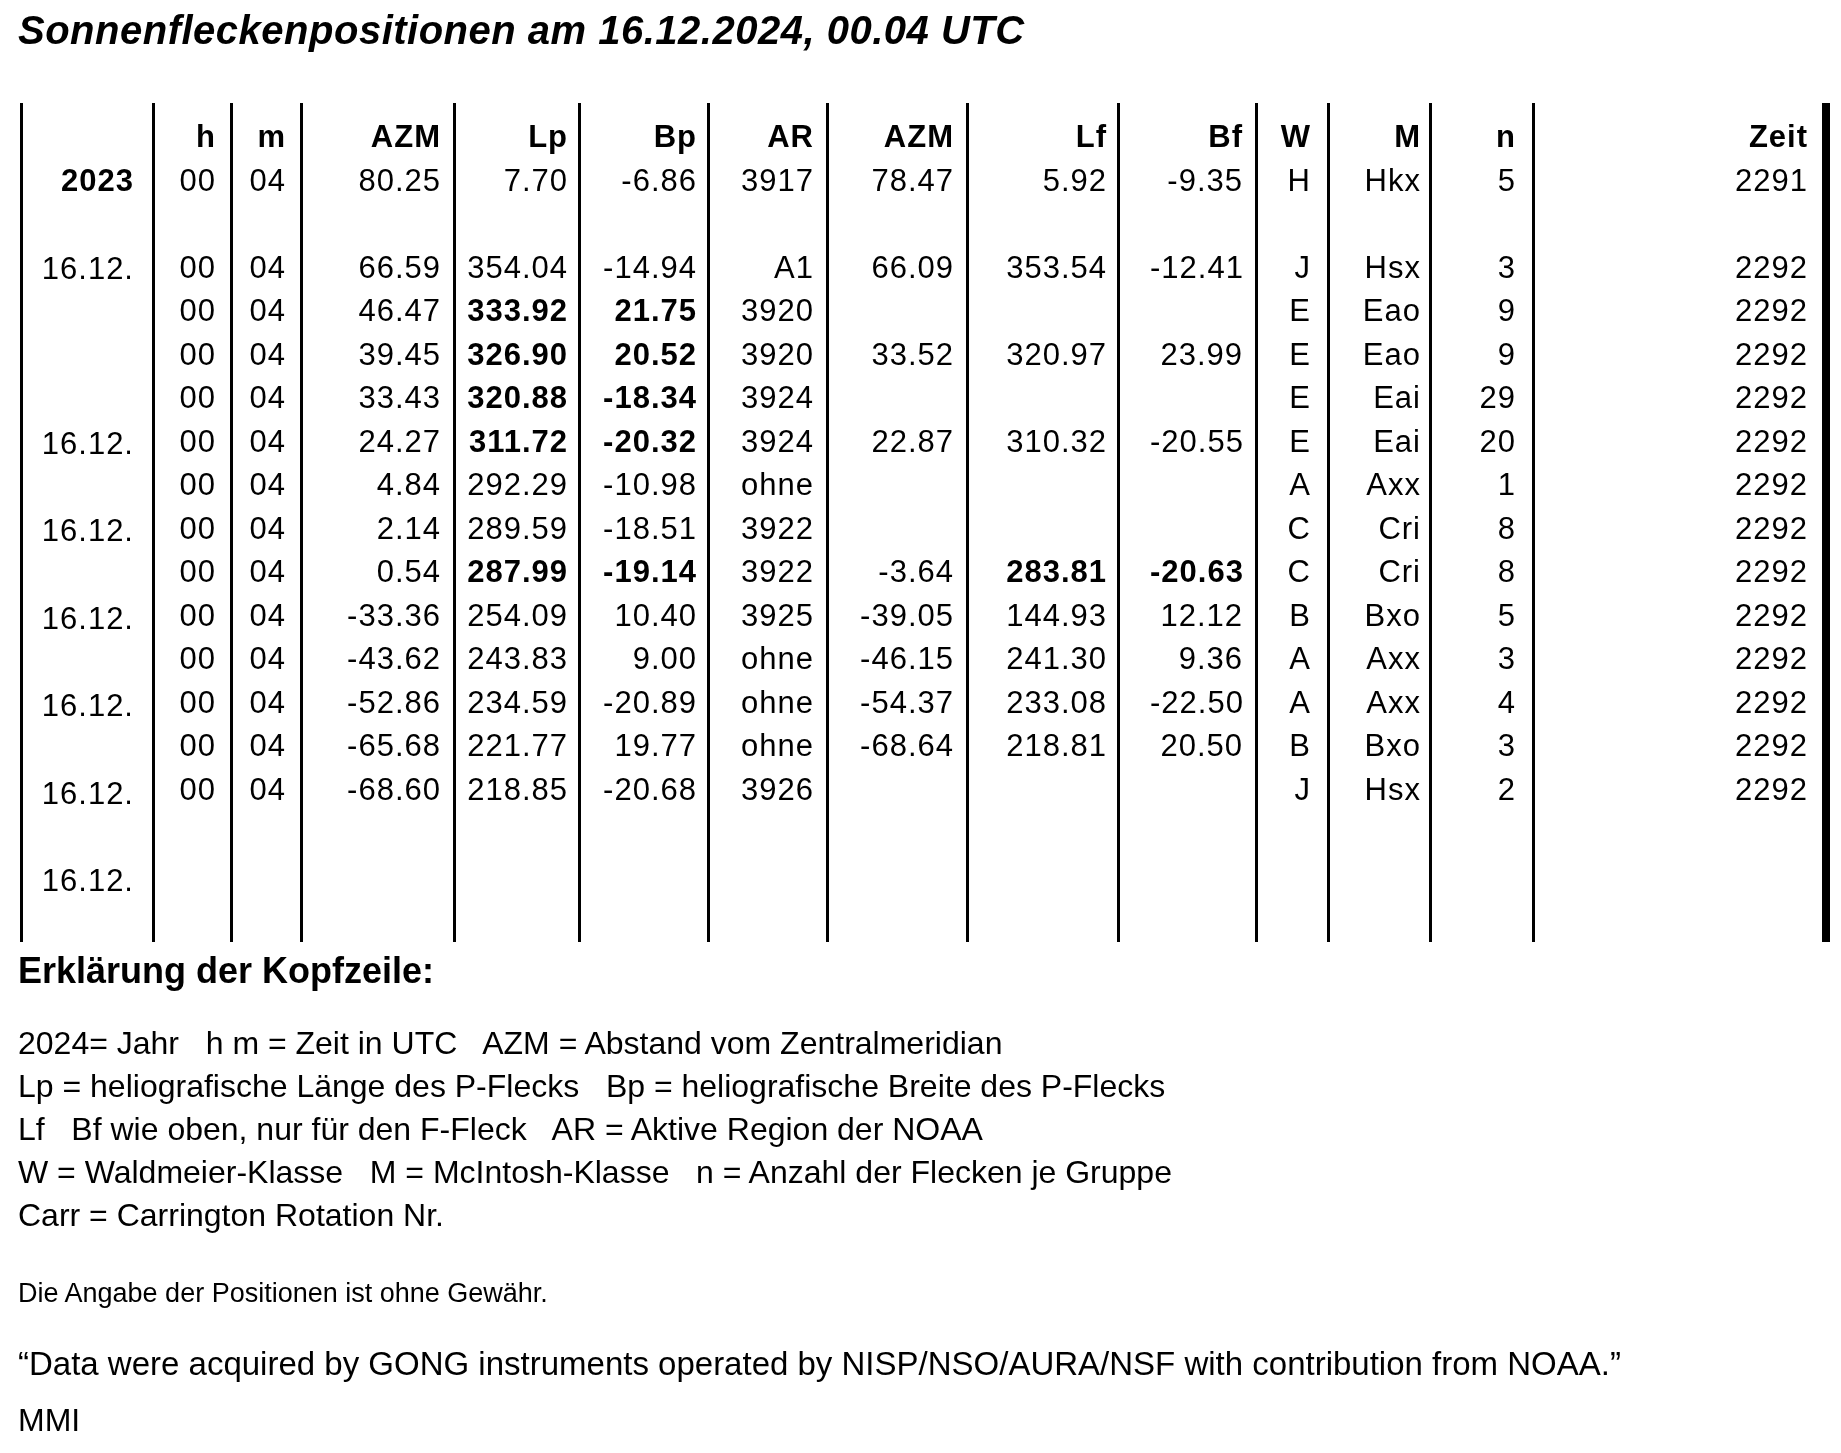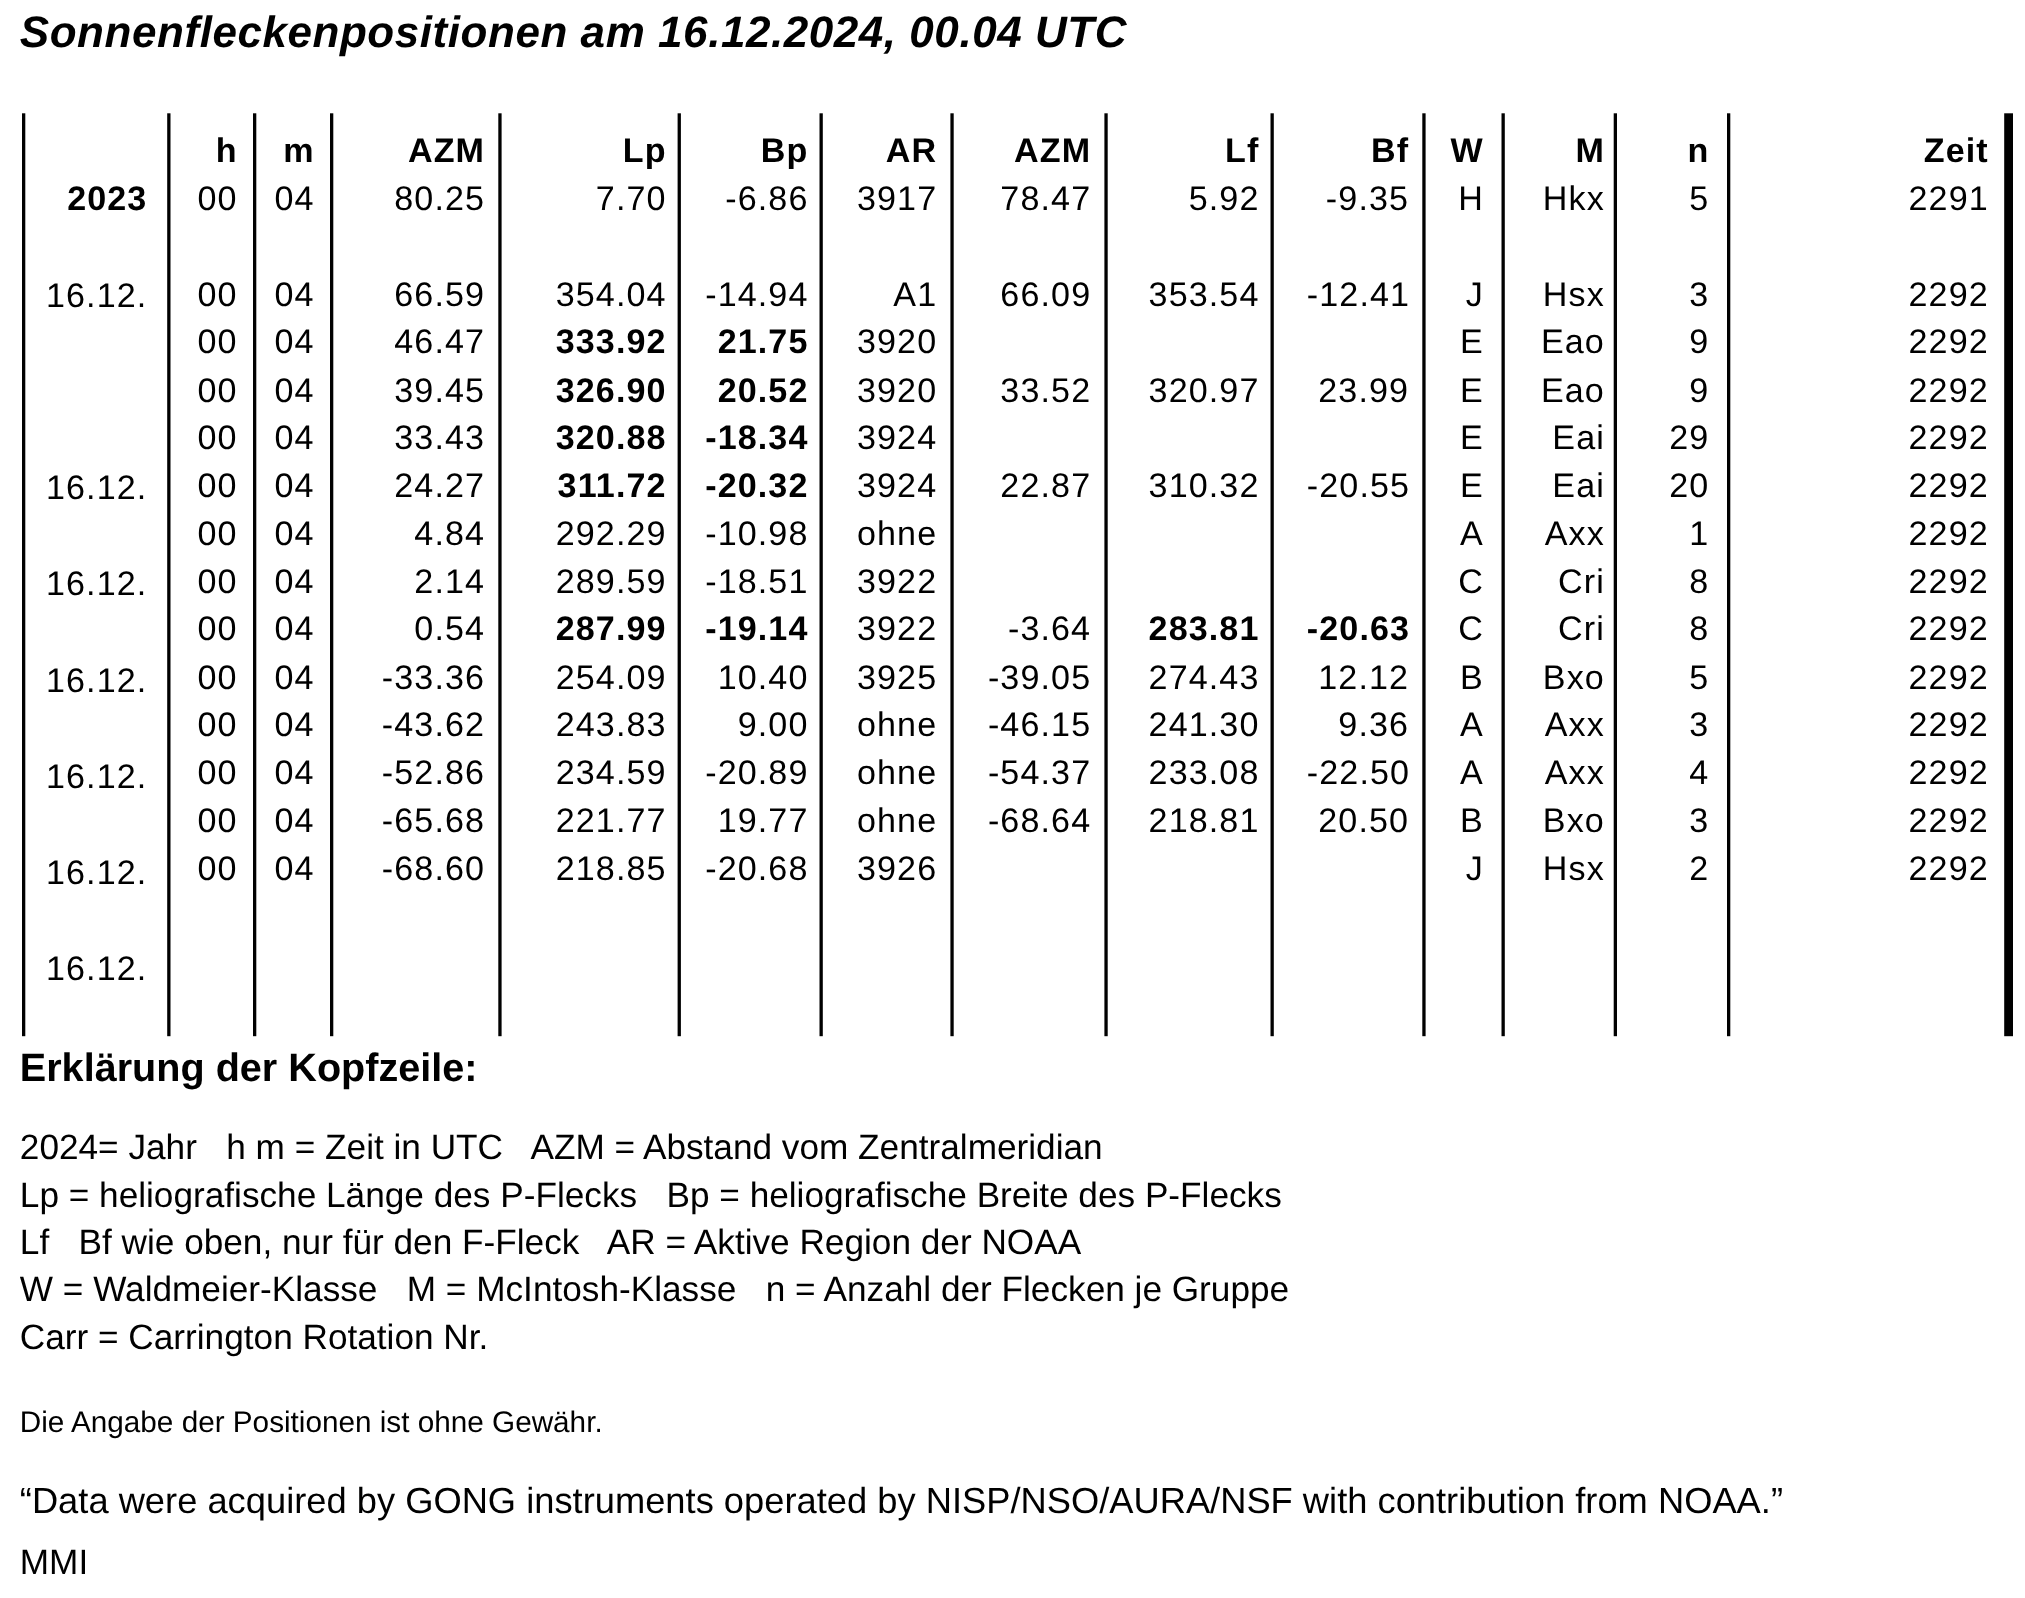--- a/index.html
+++ b/index.html
@@ -34,21 +34,21 @@
     font-size:31px;line-height:43.5px;height:43.5px;
     letter-spacing:1px;
     text-align:right;white-space:pre;
   }
   .cell.header{font-weight:bold;}
   .cell.bold{font-weight:bold;}
   .c0{width:132px;} .c0 .cell{padding-right:18px;margin-top:44px;}
   .c1{width:78px;}  .c1 .cell{padding-right:14px;}
   .c2{width:70px;}  .c2 .cell{padding-right:14px;}
   .c3{width:153px;} .c3 .cell{padding-right:12px;}
-  .c4{width:163px;} .c4 .cell{padding-right:10px;}
+  .c4{width:125px;} .c4 .cell{padding-right:10px;}
   .c5{width:129px;} .c5 .cell{padding-right:10px;}
   .c6{width:119px;} .c6 .cell{padding-right:12px;}
   .c7{width:140px;} .c7 .cell{padding-right:12px;}
   .c8{width:151px;} .c8 .cell{padding-right:10px;}
   .c9{width:138px;} .c9 .cell{padding-right:12px;padding-left:30px;}
   .c10{width:72px;} .c10 .cell{padding-right:16px;}
   .c11{width:102px;}.c11 .cell{padding-right:8px;}
   .c12{width:103px;}.c12 .cell{padding-right:16px;}
   .c13 .cell{padding-right:14px;}
   
@@ -219,21 +219,21 @@
       <div class="cell">5.92</div>
       <div class="cell"></div>
       <div class="cell">353.54</div>
       <div class="cell"></div>
       <div class="cell">320.97</div>
       <div class="cell"></div>
       <div class="cell">310.32</div>
       <div class="cell"></div>
       <div class="cell"></div>
       <div class="cell bold">283.81</div>
-      <div class="cell">274.43</div>
+      <div class="cell">144.93</div>
       <div class="cell">241.30</div>
       <div class="cell">233.08</div>
       <div class="cell">218.81</div>
       <div class="cell"></div>
     </div>
     <div class="col c9">
       <div class="cell header">Bf</div>
       <div class="cell">-9.35</div>
       <div class="cell"></div>
       <div class="cell">-12.41</div>

